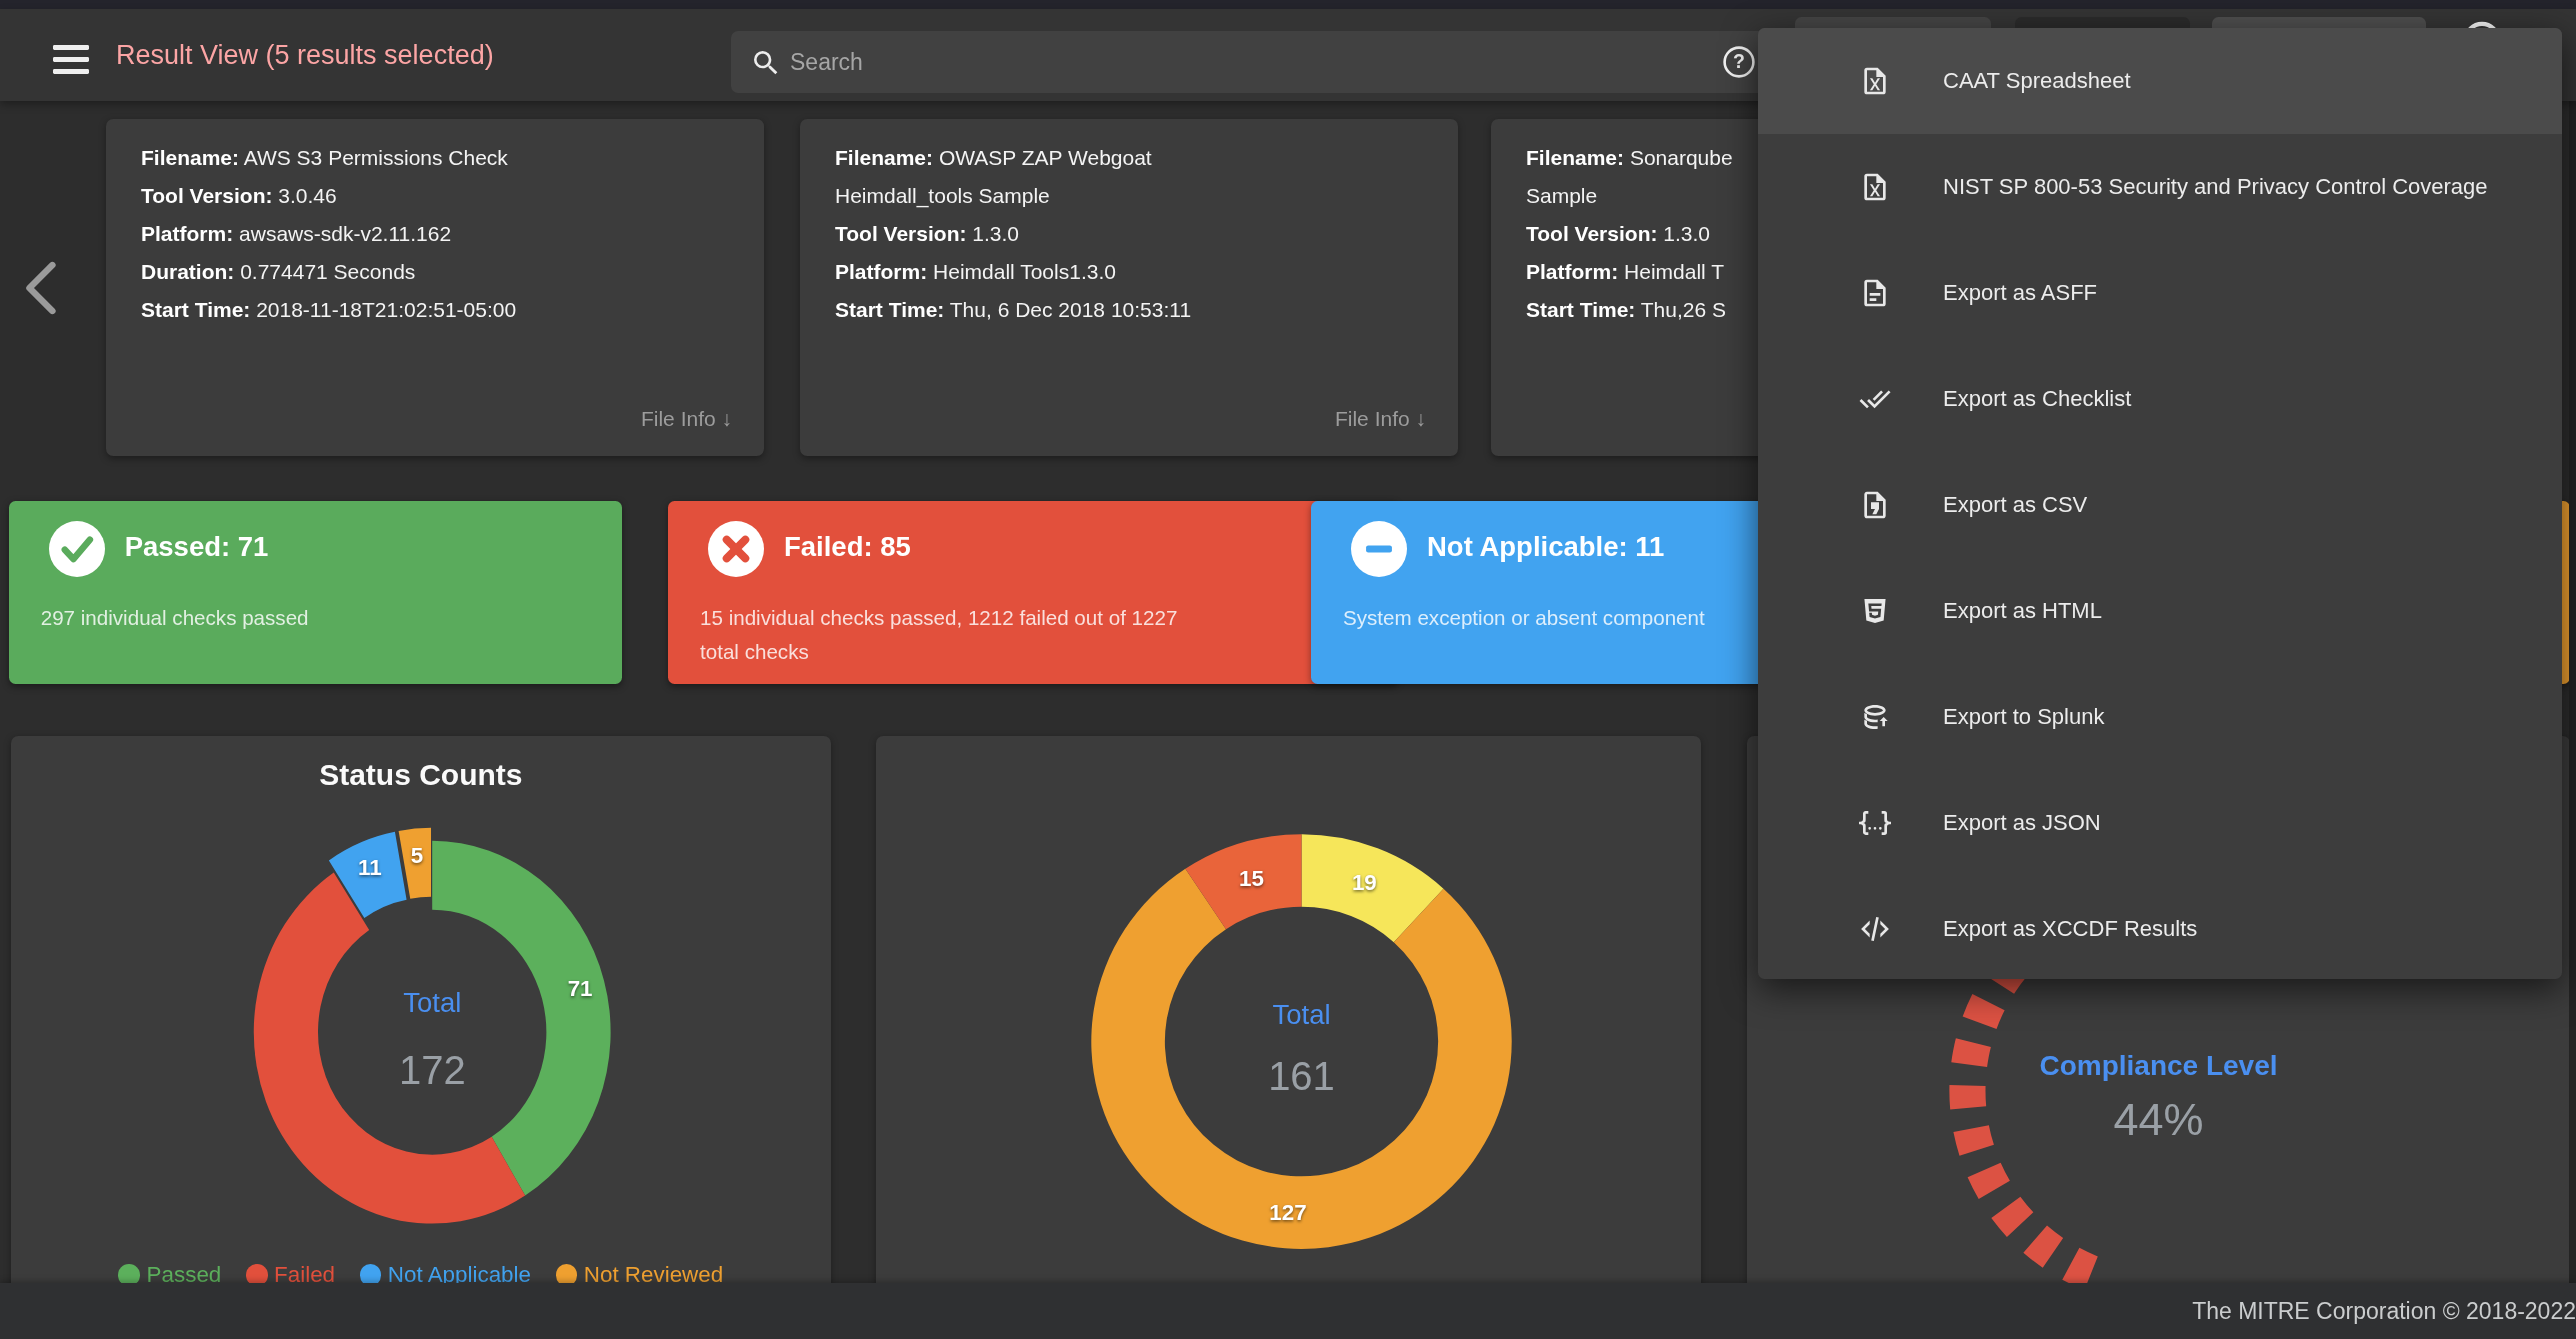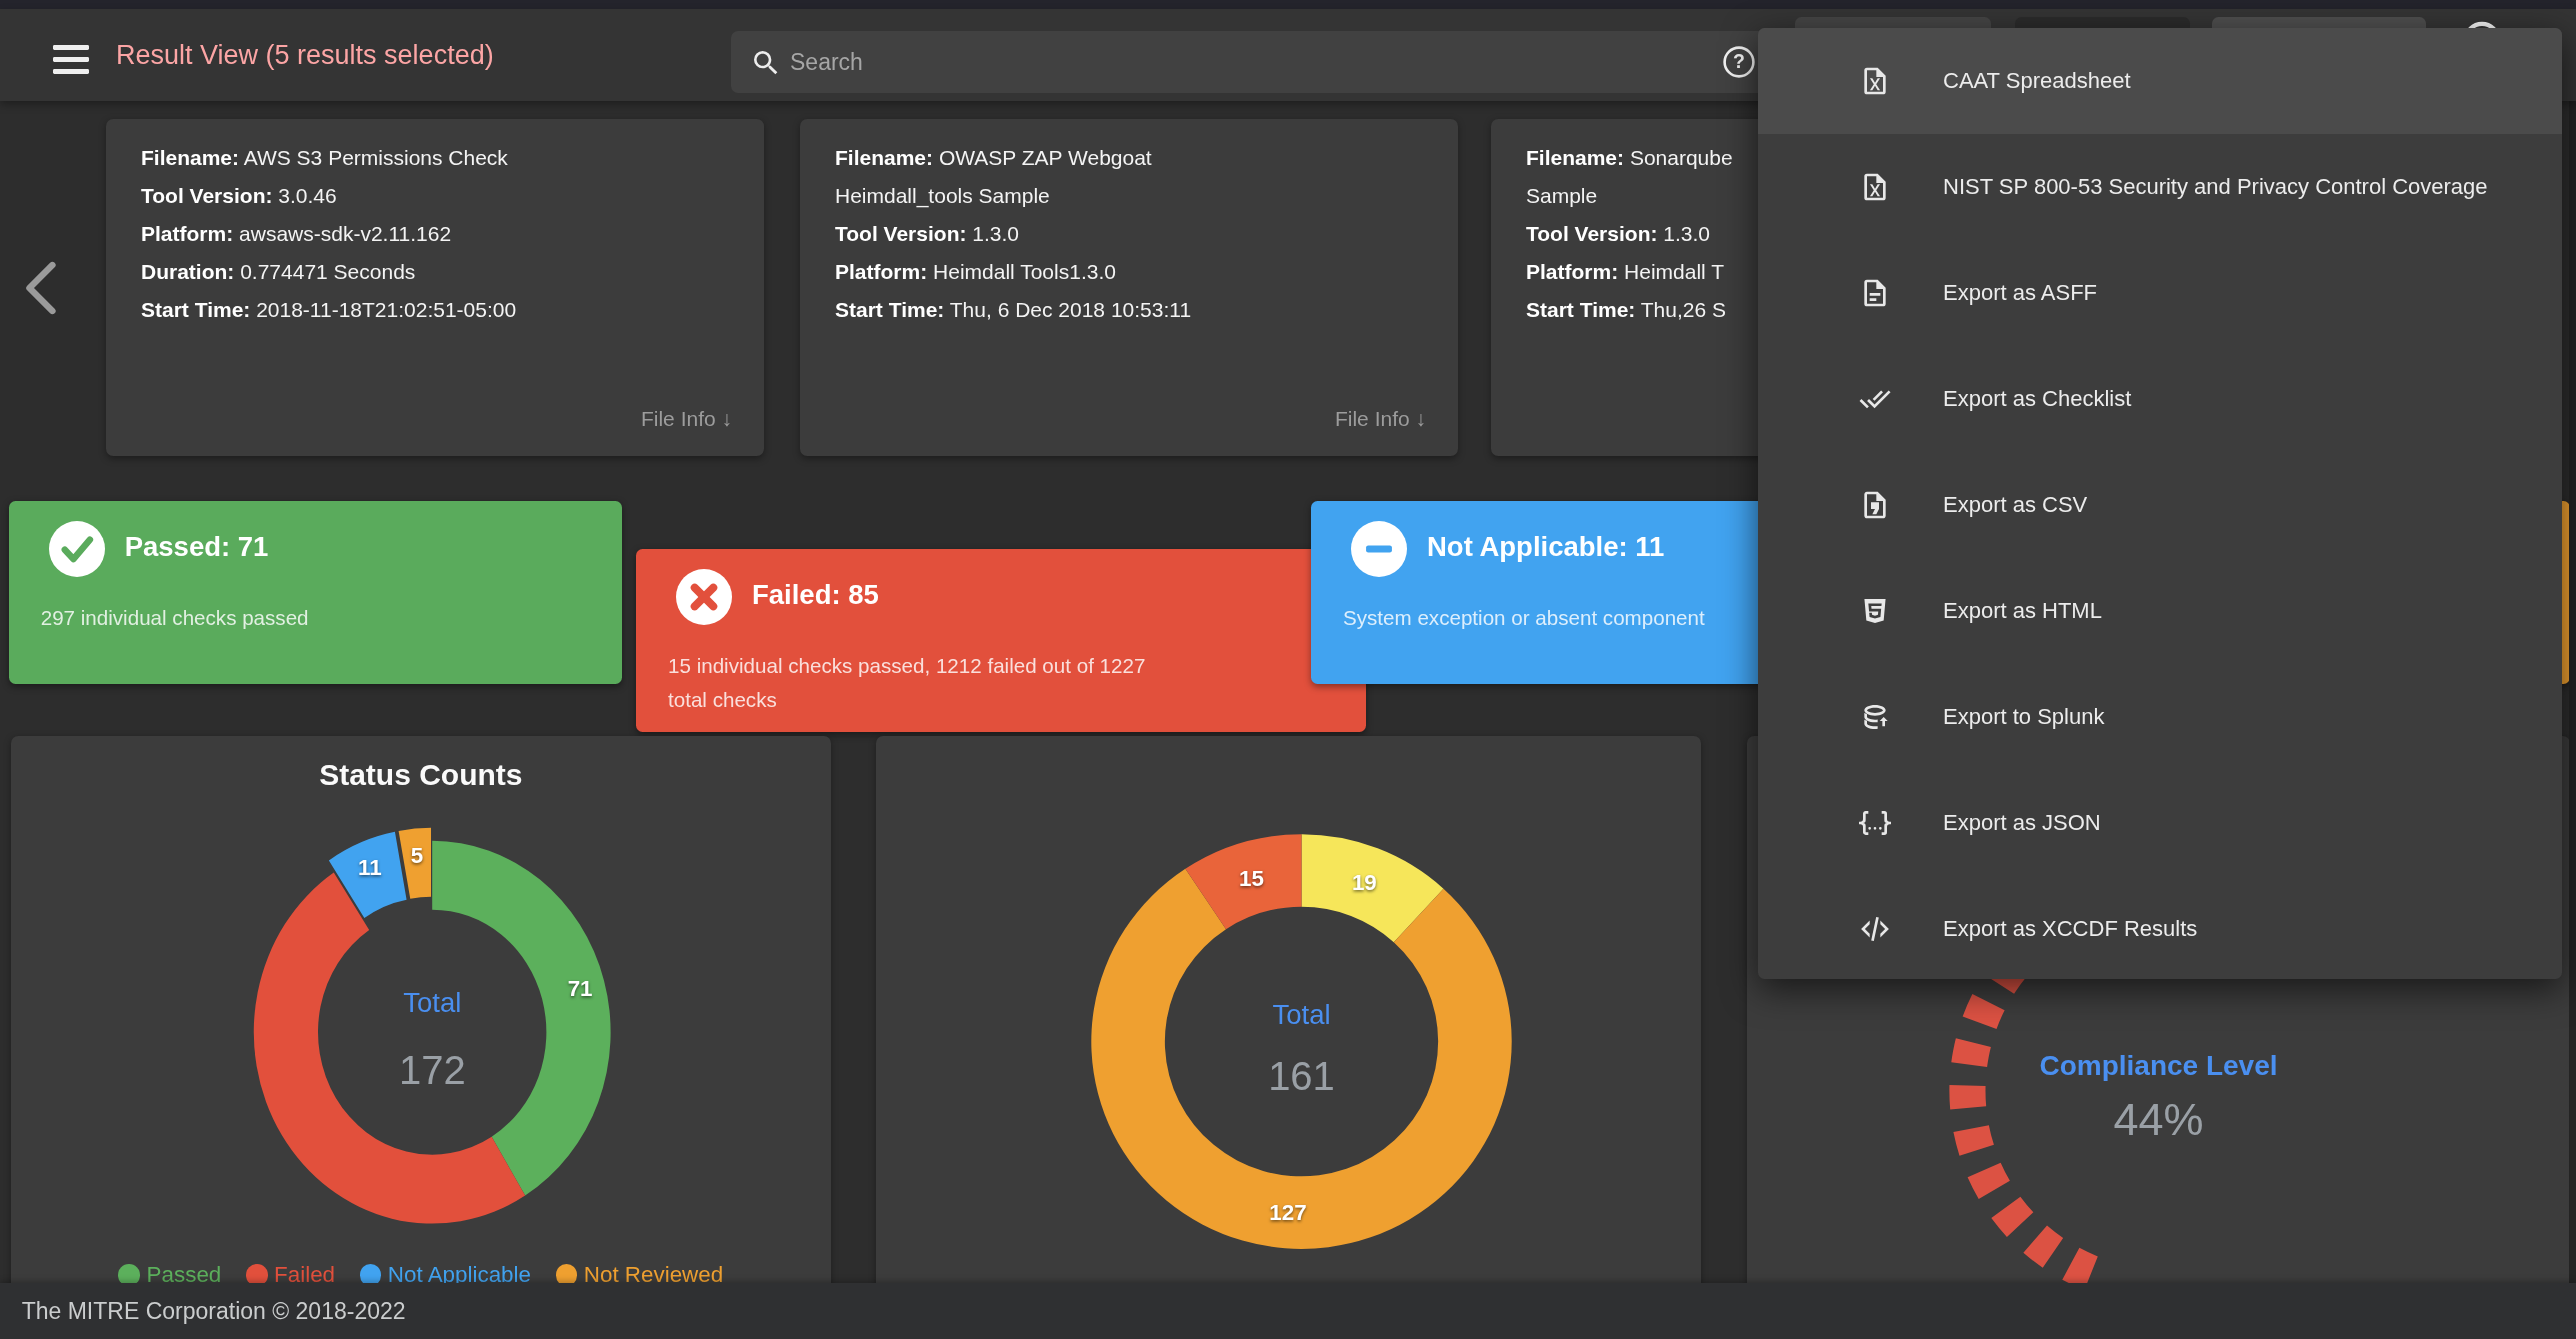--- a/index.html
+++ b/index.html
@@ -33,21 +33,21 @@
   .chart-title{position:absolute;left:0;right:0;top:21.7px;text-align:center;font-size:30px;font-weight:bold;color:#fafafa;}
   .donut-center-label{position:absolute;width:289px;text-align:center;font-size:27.5px;color:#4a8ff0;}
   .donut-center-value{position:absolute;width:289px;text-align:center;font-size:40px;color:#9aa0a6;}
   .slice-label{font-size:31px;font-weight:bold;fill:#fff;filter:drop-shadow(0 2px 2px rgba(0,0,0,.55));}
   .legend{position:absolute;left:0;right:0;top:526px;display:flex;justify-content:center;gap:24.6px;font-size:22.4px;}
   .legend .li{display:flex;align-items:center;gap:6.5px;cursor:pointer;}
   .legend .dot{width:21.7px;height:21.7px;border-radius:50%;}
   .comp-label{position:absolute;left:0;right:0;top:314px;text-align:center;font-size:28px;font-weight:bold;color:#4a8ff0;}
   .comp-value{position:absolute;left:0;right:0;top:358px;text-align:center;font-size:45px;color:#9aa0a6;}
   
-  .footer{left:0;top:1283px;width:2576px;height:56px;background:#2f3032;z-index:60;box-shadow:0 -2.2px 5.8px rgba(0,0,0,.25);}
+  .footer{left:0;top:1283px;width:2576px;height:56px;background:#2f3032;z-index:60;box-shadow:0 -2.2px 5.8px rgba(0,0,0,.25);text-align:right;}
   .footer span{margin-left:21.7px;font-size:23px;color:#cbcdce;line-height:56px;display:inline-block;}
   
   .dropdown{left:1758px;top:28px;width:804px;height:951px;background:#3d3d3d;border-radius:6.5px;box-shadow:0 10px 35px rgba(0,0,0,.6);z-index:100;overflow:hidden;}
   .mitem{height:106px;display:flex;align-items:center;cursor:pointer;padding-left:43px;}
   .mitem.hl{background:#4b4b4b;}
   .mitem svg{margin-left:58px;flex:0 0 32px;color:#e8e8e8;}
   .mitem .mlabel{margin-left:52px;font-size:22px;color:#ececec;white-space:nowrap;}
 </style>
 </head>
 <body>
@@ -121,21 +121,21 @@
 </div>
 
 <div class="abs statcard" style="left:8.7px;width:613px;background:#5aab5c;">
   <svg class="sicon" viewBox="0 0 78 78">
       <circle cx="39" cy="39" r="39" fill="#fff"></circle>
       <polyline points="22,40 34,53 57,26" fill="none" stroke="#5aab5c" stroke-width="9" stroke-linecap="round" stroke-linejoin="round"></polyline>
     </svg>
   <div class="stitle">Passed: 71</div>
   <div class="ssub">297 individual checks passed</div>
 </div>
-<div class="abs statcard" style="left:636px;width:730px;background:#e2503c;margin-top:48px;">
+<div class="abs statcard" style="left:668px;width:730px;background:#e2503c;">
   <svg class="sicon" viewBox="0 0 78 78">
       <circle cx="39" cy="39" r="39" fill="#fff"></circle>
       <g stroke="#e2503c" stroke-width="11" stroke-linecap="round">
         <line x1="26" y1="26" x2="52" y2="52"></line>
         <line x1="52" y1="26" x2="26" y2="52"></line>
       </g>
     </svg>
   <div class="stitle">Failed: 85</div>
   <div class="ssub">15 individual checks passed, 1212 failed out of 1227 total checks</div>
 </div>

